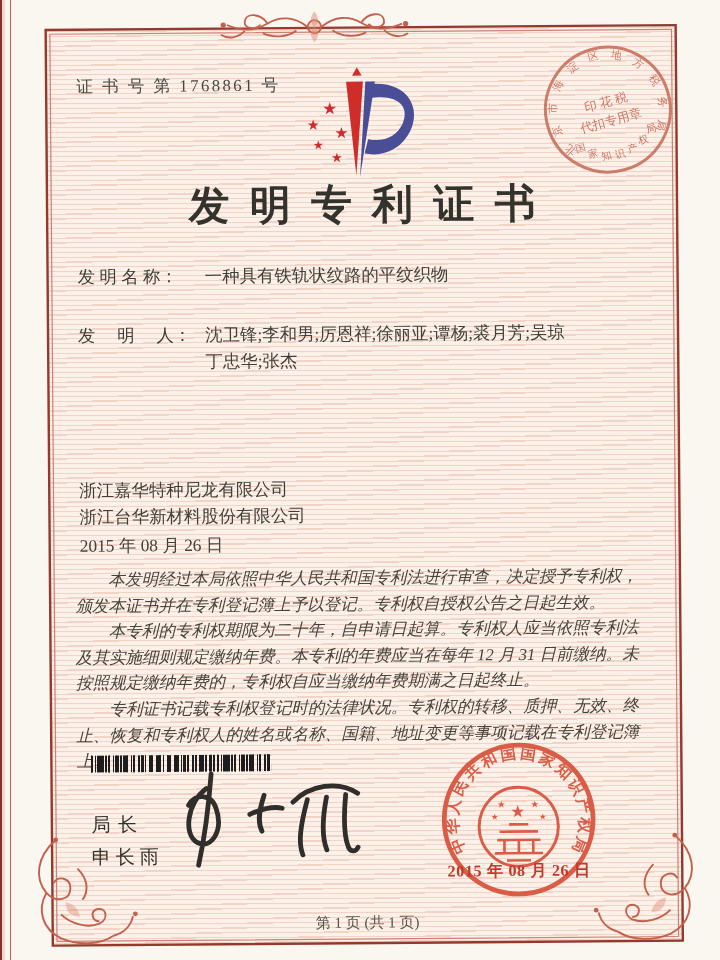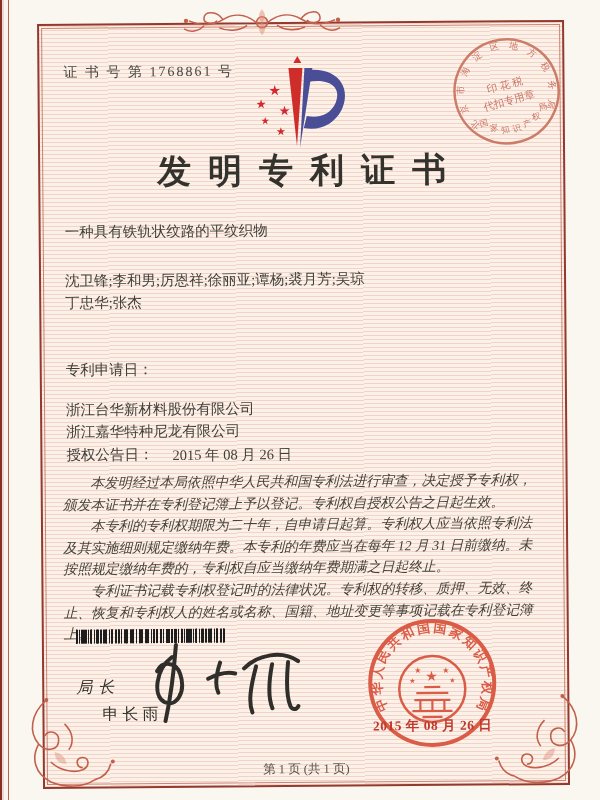--- a/index.html
+++ b/index.html
@@ -44,22 +44,22 @@
     font-style:italic;
   }
   .body-text p{margin:0;text-indent:2em;}
   .barcode{
     left:74px;top:628px;width:150px;height:14px;
     background:
       repeating-linear-gradient(90deg,#1d1d1d 0 1px,transparent 1px 3px),
       repeating-linear-gradient(90deg,#1d1d1d 0 2px,transparent 2px 7px),
       repeating-linear-gradient(90deg,#1d1d1d 0 1px,transparent 1px 5px);
   }
-  .sign-title{left:74px;top:676px;font-size:16px;letter-spacing:6px;color:#33322d;font-style:italic;}
-  .sign-name{left:74px;top:703px;font-size:16px;letter-spacing:4px;color:#33322d;margin-left:26px;}
+  .sign-title{left:74px;top:676px;font-size:16px;letter-spacing:6px;color:#33322d;}
+  .sign-name{left:74px;top:703px;font-size:16px;letter-spacing:4px;color:#33322d;}
   .signature-svg{left:138px;top:636px;}
   .seal-svg{left:362px;top:616px;opacity:.93;}
   .seal-date{
     left:356px;top:718px;width:148px;text-align:center;
     font-size:13.5px;font-weight:700;color:#c0392b;letter-spacing:.5px;
   }
   .footer{left:40px;top:761px;width:527px;text-align:center;font-size:12.5px;color:#57534a;}
   .logo-svg{left:238px;top:56px;}
   .tax-stamp-svg{left:450px;top:34px;transform:rotate(-15deg);opacity:.85;}
   .orn-top{left:182px;top:3px;}
@@ -158,46 +158,46 @@
           <text x="59" y="18" text-anchor="middle" font-size="8.5" transform="rotate(148 59 59) rotate(-148 59 18)">权</text>
           <text x="59" y="18" text-anchor="middle" font-size="8.5" transform="rotate(132 59 59) rotate(-132 59 18)">局</text>
         </g>
       <text x="59" y="56" text-anchor="middle" font-size="10.5" fill="#bf5f4c">印 花 税</text>
       <text x="59" y="72" text-anchor="middle" font-size="10.5" fill="#bf5f4c">代扣专用章</text>
     </svg>
 
     <div class="abs title">发明专利证书</div>
 
     <div class="abs field-row" style="top:220px">
+      <span class="field-label">发 明 名 称：</span>
       <span class="field-value">一种具有铁轨状纹路的平纹织物</span>
     </div>
 
     <div class="abs field-row" style="top:269px">
+      <span class="field-label">发　 明　 人：</span>
       <span class="field-value">
         <span style="display:block">沈卫锋;李和男;厉恩祥;徐丽亚;谭杨;裘月芳;吴琼</span>
         <span style="display:block">丁忠华;张杰</span>
       </span>
     </div>
 
     <div class="abs field-row" style="top:317px">
     </div>
 
     <div class="abs field-row" style="top:359px">
-      <span class="field-label">专利申请日：</span>
     </div>
 
     <div class="abs field-row" style="top:398px">
       <span class="field-value">
+        <span style="display:block">浙江嘉华特种尼龙有限公司</span>
         <span style="display:block">浙江台华新材料股份有限公司</span>
-        <span style="display:block">浙江嘉华特种尼龙有限公司</span>
       </span>
     </div>
 
     <div class="abs field-row" style="top:444px">
-      <span class="field-label">授权公告日：</span>
       <span class="field-value">2015 年 08 月 26 日</span>
     </div>
 
     <div class="abs body-text">
       <p>本发明经过本局依照中华人民共和国专利法进行审查，决定授予专利权，颁发本证书并在专利登记簿上予以登记。专利权自授权公告之日起生效。</p>
       <p>本专利的专利权期限为二十年，自申请日起算。专利权人应当依照专利法及其实施细则规定缴纳年费。本专利的年费应当在每年 12 月 31 日前缴纳。未按照规定缴纳年费的，专利权自应当缴纳年费期满之日起终止。</p>
       <p>专利证书记载专利权登记时的法律状况。专利权的转移、质押、无效、终止、恢复和专利权人的姓名或名称、国籍、地址变更等事项记载在专利登记簿上。</p>
     </div>
 
     <div class="abs barcode"></div>

